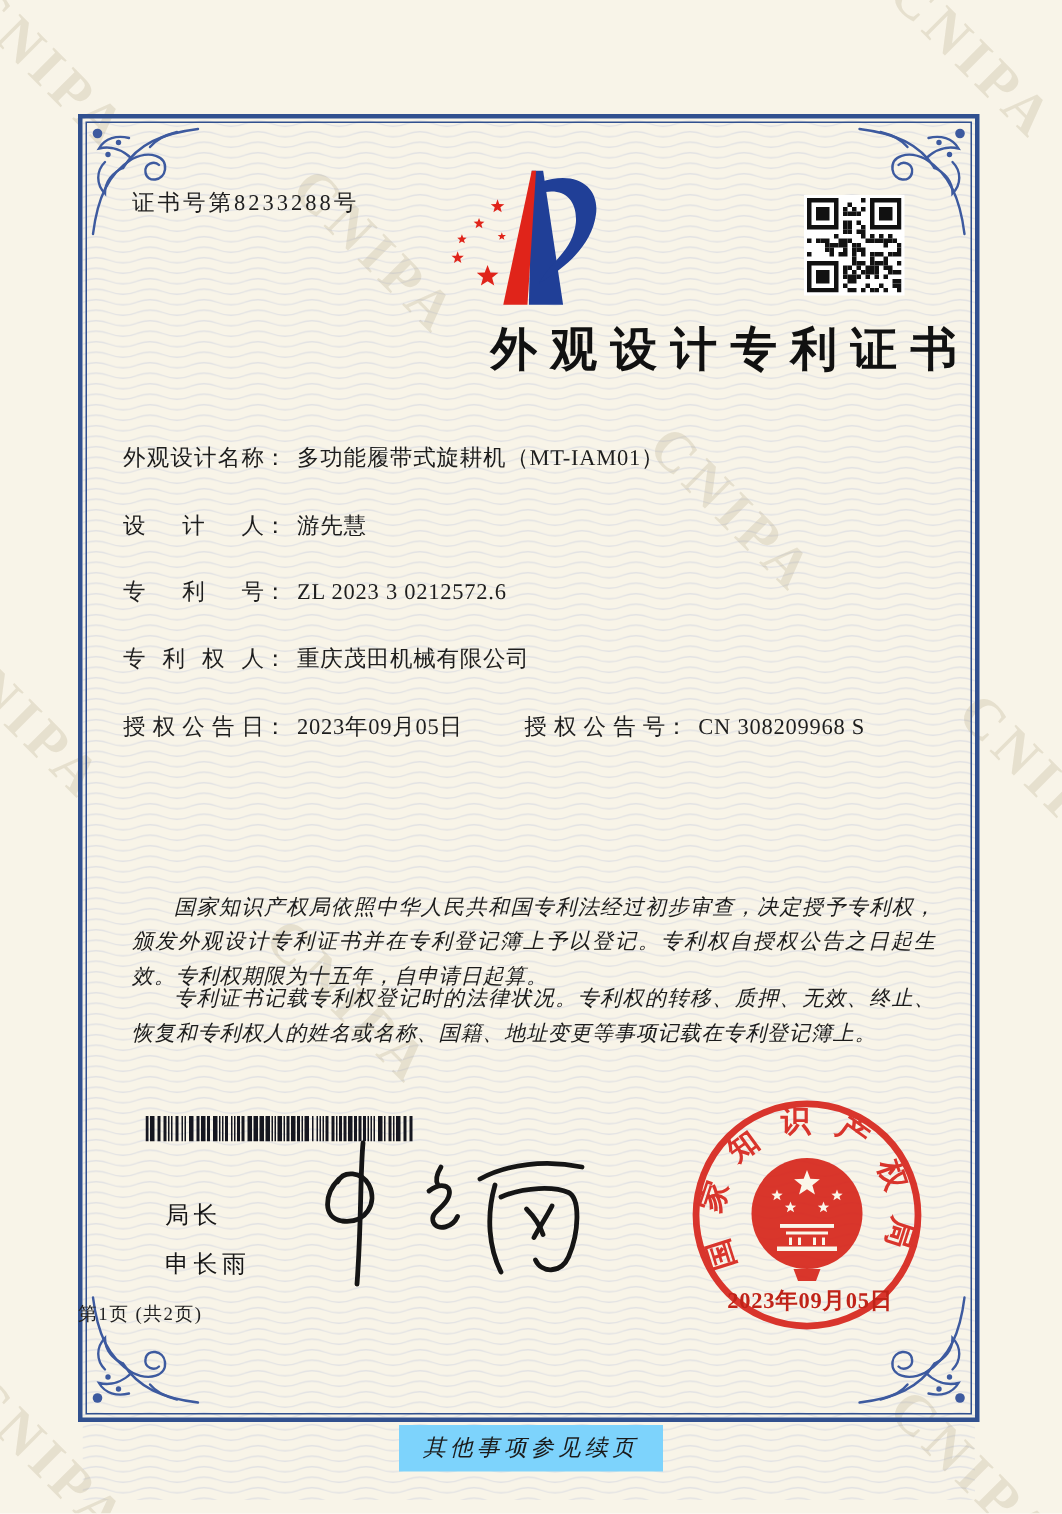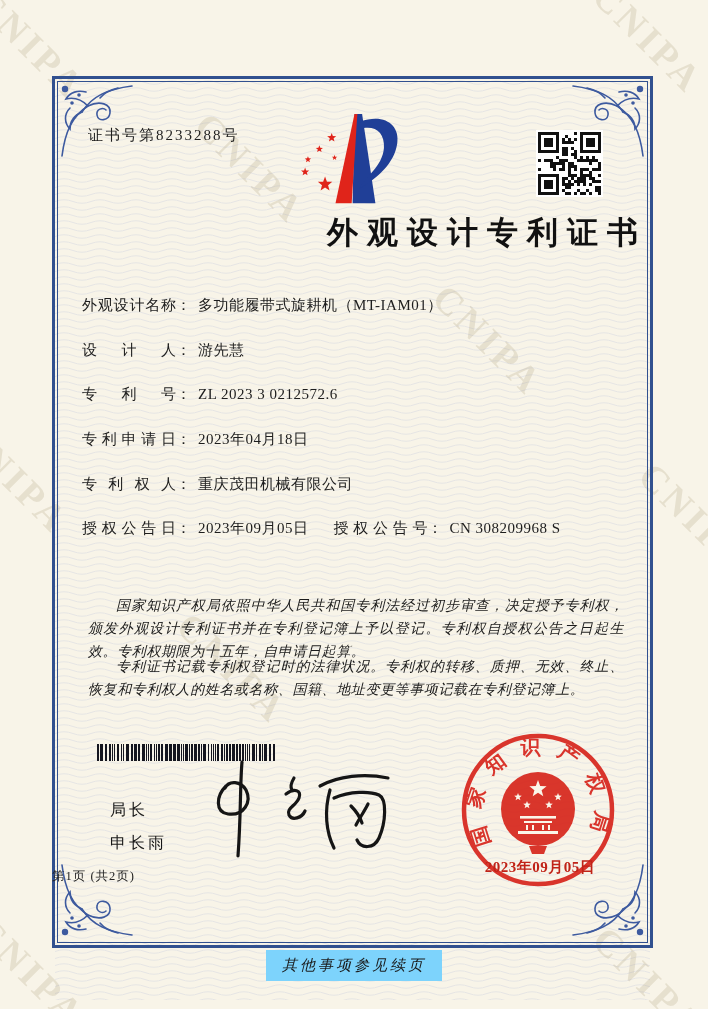--- a/index.html
+++ b/index.html
@@ -26,21 +26,21 @@
   #cert-no{left:88px;top:126px;font-size:15px;letter-spacing:2px;color:#1e1e1e;}
   #qr-wrap{left:536px;top:130px;background:#fff;padding:2px;line-height:0;}
   #title{left:52px;top:212px;width:595px;text-align:right;font-size:31px;font-weight:bold;
          letter-spacing:9px;padding-left:9px;box-sizing:border-box;color:#111;}
 
   #fields{left:82px;top:296px;width:545px;}
   .field-row{height:44.7px;font-size:15px;color:#1d1d1d;white-space:nowrap;}
   .f-label{display:inline-block;width:94px;text-align:justify;text-align-last:justify;vertical-align:top;}
   .f-colon{margin-right:7px;}
   .f-value{letter-spacing:0.5px;}
-  .pair2{margin-left:25px;}
+  .pair2{margin-left:41px;}
 
   .para{left:88px;width:536px;font-size:14px;line-height:23px;color:#1b1b1b;
         text-indent:2em;font-style:italic;letter-spacing:0.6px;text-align:justify;}
   #para1{top:594px;}
   #para2{top:655px;}
 
   #barcode{left:97px;top:744px;line-height:0;}
   #signer-title{left:110px;top:800px;font-size:16px;letter-spacing:3px;color:#161616;
                 font-family:Liberation Mono, monospace;}
   #signer-name{left:110px;top:833px;font-size:16px;letter-spacing:3px;color:#161616;
@@ -260,23 +260,20 @@
     <div class="field-row">
       <span class="f-label">外观设计名称</span><span class="f-colon">：</span><span class="f-value">多功能履带式旋耕机（MT-IAM01）</span>
     </div>
     <div class="field-row">
       <span class="f-label">设计人</span><span class="f-colon">：</span><span class="f-value">游先慧</span>
     </div>
     <div class="field-row">
       <span class="f-label">专利号</span><span class="f-colon">：</span><span class="f-value">ZL 2023 3 0212572.6</span>
     </div>
     <div class="field-row">
-      <span class="f-label">专利申请日</span><span class="f-colon">：</span><span class="f-value">2023年04月18日</span>
-    </div>
-    <div class="field-row">
       <span class="f-label">专利权人</span><span class="f-colon">：</span><span class="f-value">重庆茂田机械有限公司</span>
     </div>
     <div class="field-row">
       <span class="f-label">授权公告日</span><span class="f-colon">：</span><span class="f-value">2023年09月05日</span><span class="pair2"><span class="f-label">授权公告号</span><span class="f-colon">：</span><span class="f-value">CN 308209968 S</span></span>
     </div>
   </div>
 
   <div id="para2" class="abs para">专利证书记载专利权登记时的法律状况。专利权的转移、质押、无效、终止、恢复和专利权人的姓名或名称、国籍、地址变更等事项记载在专利登记簿上。</div>
   <div id="para1" class="abs para">国家知识产权局依照中华人民共和国专利法经过初步审查，决定授予专利权，颁发外观设计专利证书并在专利登记簿上予以登记。专利权自授权公告之日起生效。专利权期限为十五年，自申请日起算。</div>
 

